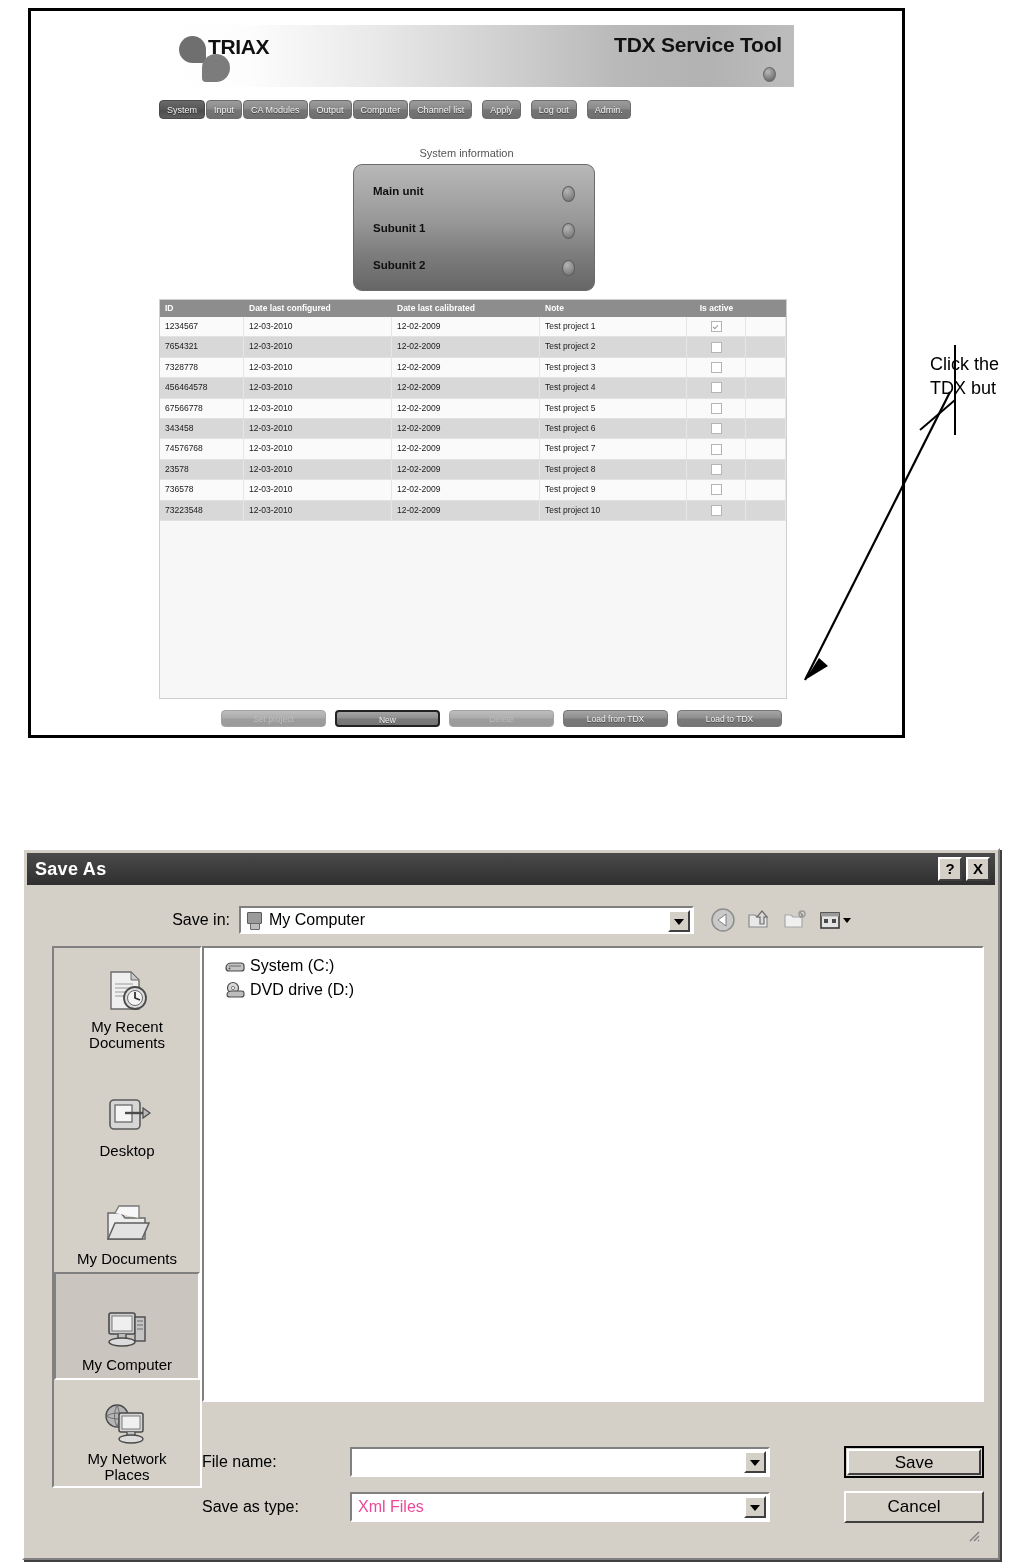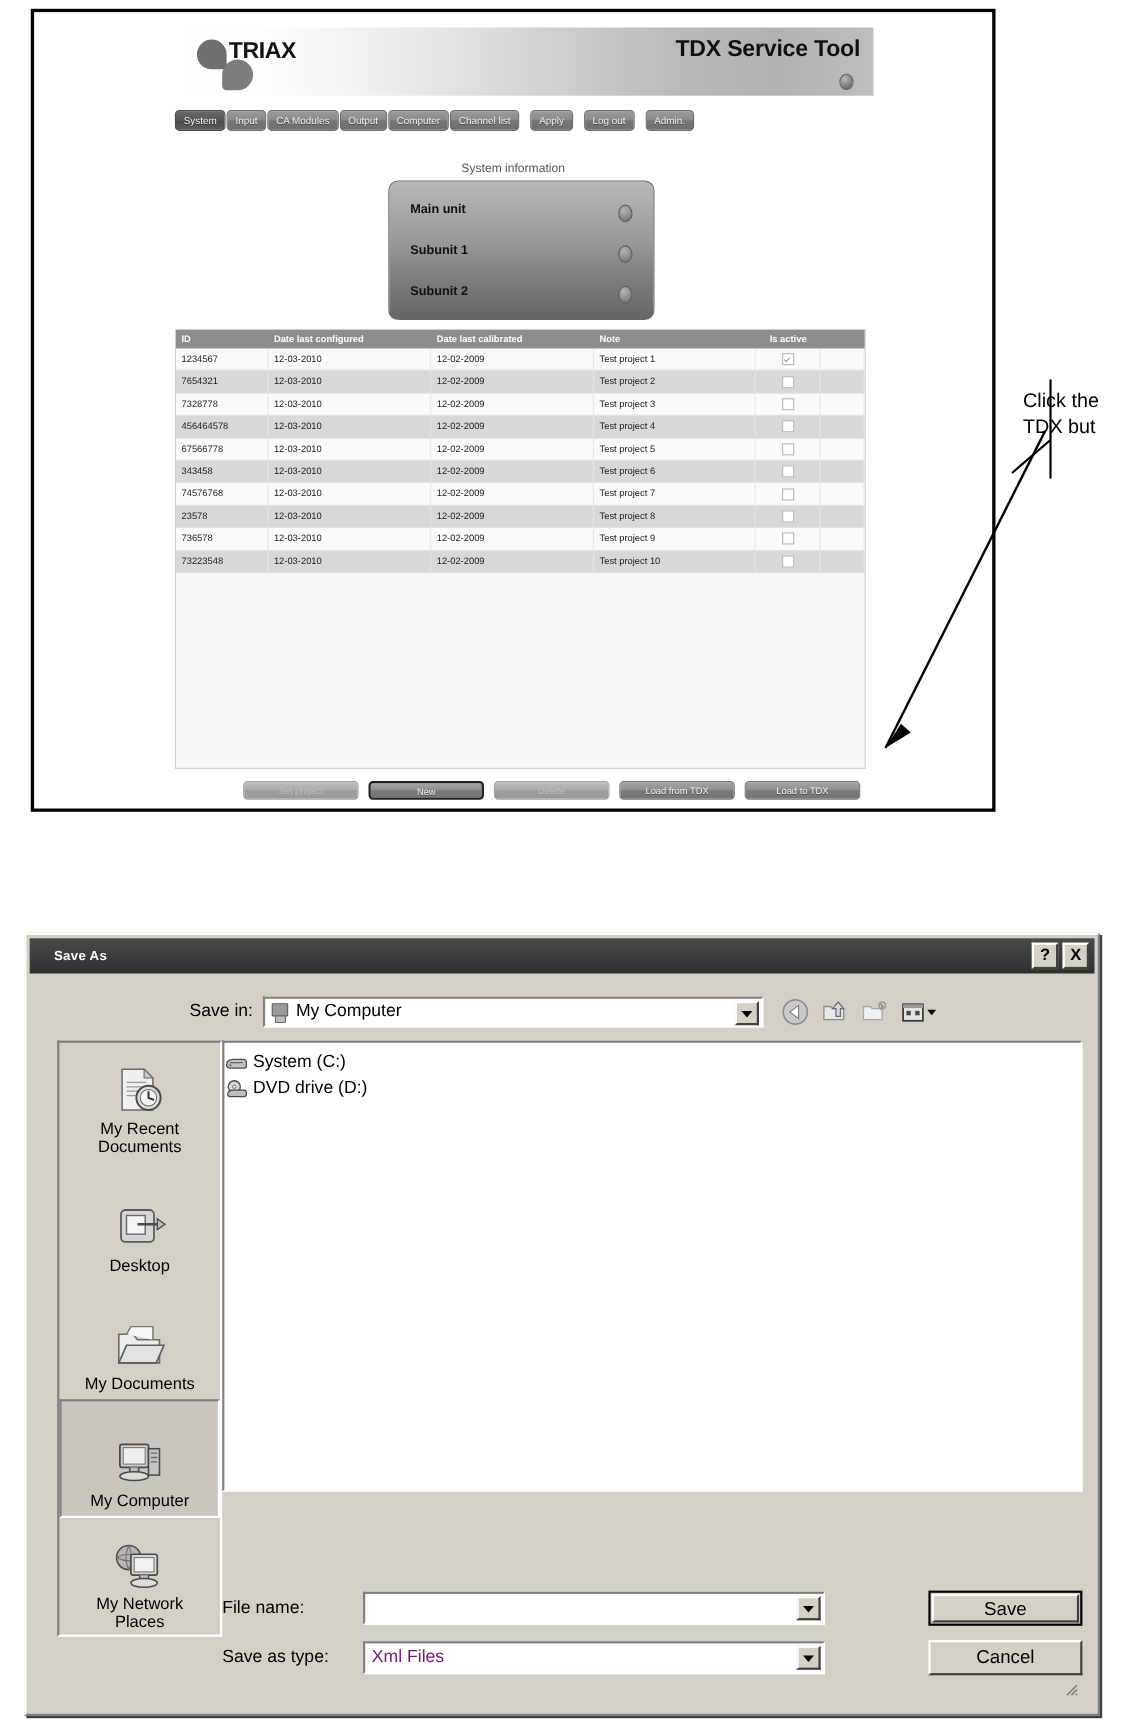--- a/index.html
+++ b/index.html
@@ -57,21 +57,21 @@
   
   #callout-text{position:absolute;left:930px;top:352px;font-size:18px;color:#000;line-height:1.35;white-space:nowrap;}
   #callout-svg{position:absolute;left:770px;top:340px;width:200px;height:370px;}
 
   
   #saveas{position:absolute;left:22px;top:848px;width:978px;height:712px;background:#d4d0c8;
     border:2px solid #ffffff;border-right-color:#808080;border-bottom-color:#808080;box-sizing:border-box;
     box-shadow:2px 2px 0 #404040;}
   #sa-titlebar{position:absolute;left:3px;top:3px;right:3px;height:32px;background:#3a3a3a;
     background:linear-gradient(to bottom,#4a4a4a,#2f2f2f);display:flex;align-items:center;}
-  #sa-title{color:#fff;font-size:12px;font-weight:bold;margin-left:22px;letter-spacing:.3px;}
+  #sa-title{color:#fff;font-size:18px;font-weight:bold;margin-left:8px;letter-spacing:.3px;}
   #sa-titlebtns{position:absolute;right:5px;top:4px;display:flex;gap:4px;}
   .sa-tbtn{width:24px;height:24px;background:#d4d0c8;border:2px solid #fff;border-right-color:#404040;border-bottom-color:#404040;
     box-sizing:border-box;font-size:15px;font-weight:bold;color:#000;text-align:center;line-height:20px;font-family:"Liberation Sans",sans-serif;}
   .sa-lbl{font-size:16px;color:#000;}
 
   #sa-savein-row{position:absolute;left:118px;top:55px;right:10px;height:30px;display:flex;align-items:center;}
   #sa-savein-lbl{width:88px;text-align:right;font-size:16px;margin-right:9px;}
   #sa-savein-combo{width:455px;height:28px;background:#fff;border:2px solid #808080;border-right-color:#fff;border-bottom-color:#fff;
     box-sizing:border-box;display:flex;align-items:center;position:relative;}
   .mini-pc-icon{width:14px;height:17px;margin-left:6px;position:relative;flex:0 0 auto;}
@@ -85,31 +85,31 @@
   #sa-toolbar{display:flex;align-items:center;margin-left:16px;gap:10px;}
   .tb-ico{width:26px;height:26px;position:relative;}
 
   #sa-places{position:absolute;left:28px;top:96px;width:150px;height:542px;background:#d4d0c8;
     border:2px solid #808080;border-right-color:#fff;border-bottom-color:#fff;box-sizing:border-box;}
   .place{height:108px;position:relative;display:flex;flex-direction:column;align-items:center;justify-content:flex-end;padding-bottom:5px;box-sizing:border-box;}
   .place.selected{background:#cac6bf;border:2px solid #808080;border-right-color:#fff;border-bottom-color:#fff;}
   .place-lbl{font-size:15px;color:#000;text-align:center;line-height:1.08;}
   .place-ico{width:52px;height:46px;position:relative;margin-bottom:4px;}
 
-  #sa-filelist{position:absolute;left:178px;top:96px;right:14px;height:410px;background:#fff;
-    border:2px solid #808080;border-right-color:#fff;border-bottom-color:#fff;box-sizing:border-box;padding:6px 0 0 0;}
+  #sa-filelist{position:absolute;left:178px;top:96px;right:14px;height:456px;background:#fff;
+    border:2px solid #808080;border-right-color:#fff;border-bottom-color:#fff;box-sizing:border-box;padding:6px 0 0 20px;}
   .fitem{display:flex;align-items:center;height:24px;font-size:16px;color:#000;}
   .fitem .fico{width:22px;height:18px;position:relative;margin-right:4px;flex:0 0 auto;}
 
   #sa-bottom{position:absolute;left:178px;right:14px;bottom:14px;height:98px;}
   .sa-field-row{display:flex;align-items:center;height:32px;margin-bottom:13px;}
-  .sa-field-lbl{width:128px;font-size:16px;color:#000;}
+  .sa-field-lbl{width:148px;font-size:16px;color:#000;}
   .sa-input{width:420px;height:30px;background:#fff;border:2px solid #808080;border-right-color:#fff;border-bottom-color:#fff;
     box-sizing:border-box;position:relative;display:flex;align-items:center;}
-  .sa-input span{margin-left:6px;font-size:16px;color:#701a75;}
+  .sa-input span{margin-left:6px;font-size:16px;color:#ec4899;}
   .sa-actbtn{position:absolute;right:0;width:140px;height:32px;background:#d4d0c8;border:2px solid #fff;
     border-right-color:#404040;border-bottom-color:#404040;box-sizing:border-box;font-size:17px;color:#000;
     text-align:center;line-height:28px;}
   #sa-save{top:0;border:2px solid #000;}
   #sa-save-inner{position:absolute;left:1px;top:1px;right:1px;bottom:1px;background:#d4d0c8;
     border:2px solid #fff;border-right-color:#404040;border-bottom-color:#404040;box-sizing:border-box;line-height:24px;text-align:center;font-size:17px;}
   #sa-cancel{top:45px;}
   #sa-grip{position:absolute;right:4px;bottom:2px;width:14px;height:14px;}
 </style>
 </head>

